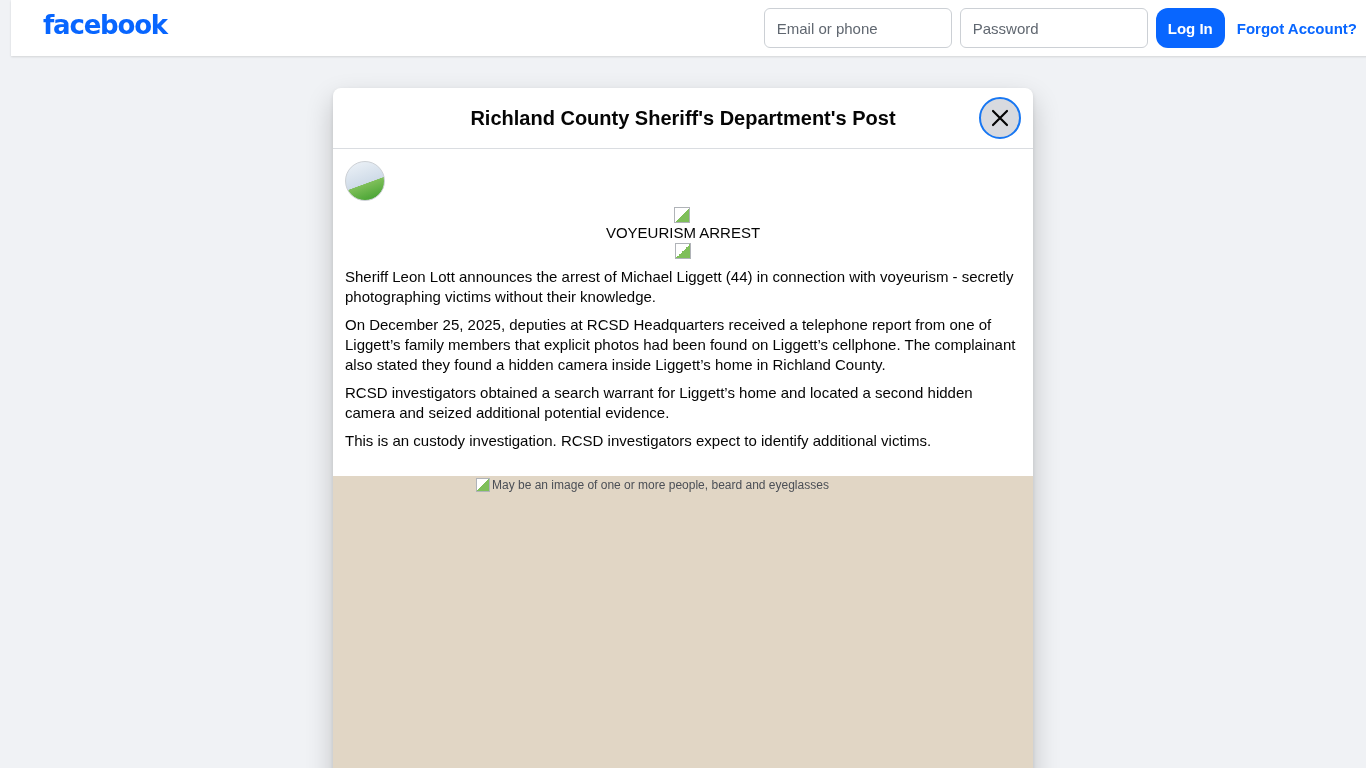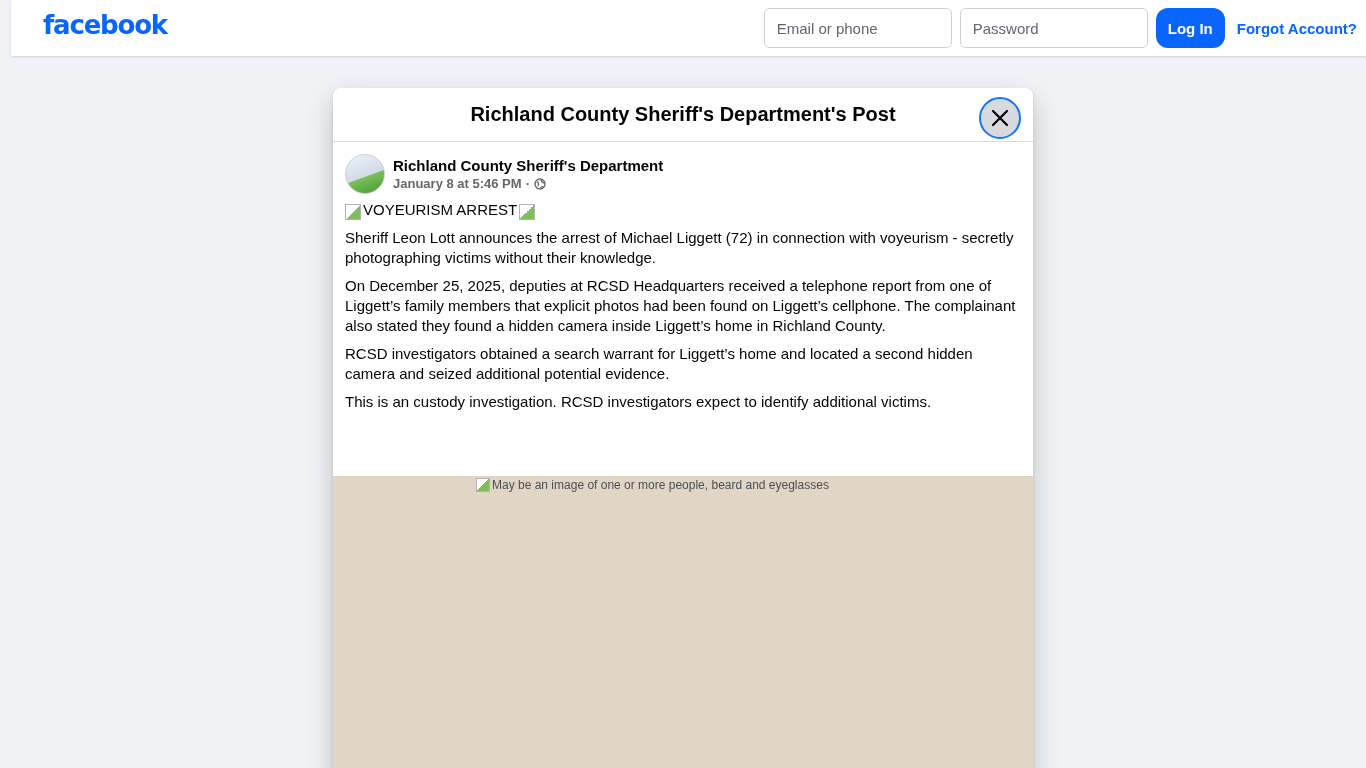--- a/index.html
+++ b/index.html
@@ -6,31 +6,31 @@
   html, body { width: 1366px; height: 768px; overflow: hidden; }
   body { background: #f0f2f5; font-family: "Liberation Sans", sans-serif; color: #050505; position: relative; }
   .topbar { position: absolute; left: 11px; top: 0; width: 1366px; height: 56px; background: #fff; box-shadow: 0 1px 2px rgba(0,0,0,0.12); display: flex; align-items: center; z-index: 2; }
   .logo { position: absolute; left: 32px; top: 10px; font-family: "DejaVu Sans", sans-serif; font-weight: bold; font-size: 26px; color: #0866ff; letter-spacing: -1.2px; }
   .login { position: absolute; right: 20px; top: 8px; display: flex; align-items: center; gap: 0; }
   .field { width: 188px; height: 40px; border: 1px solid #ccd0d5; border-radius: 6px; background: #fff; font-family: "Liberation Sans", sans-serif; font-size: 15px; padding: 1px 12px; color: #606770; margin-right: 8px; outline: none; }
   .field::placeholder { color: #606770; }
   .login-btn { height: 40px; padding: 0 12px; background: #0866ff; color: #fff; border: none; border-radius: 12px; font-weight: bold; font-size: 15px; font-family: "Liberation Sans", sans-serif; margin-right: 12px; cursor: pointer; }
   .forgot { color: #0866ff; font-size: 15px; font-weight: bold; text-decoration: none; }
   .modal { position: absolute; left: 333px; top: 88px; width: 700px; height: 700px; background: #fff; border-radius: 8px 8px 0 0; box-shadow: 0 12px 28px rgba(0,0,0,0.2), 0 2px 4px rgba(0,0,0,0.1); overflow: hidden; }
-  .modal-header { height: 54px; border-bottom: 1px solid #dadde1; display: flex; align-items: center; justify-content: center; position: relative; }
+  .modal-header { height: 61px; border-bottom: 1px solid #dadde1; display: flex; align-items: center; justify-content: center; position: relative; }
   .modal-title { font-size: 20px; font-weight: bold; color: #050505; }
   .close-btn { position: absolute; right: 12px; top: 9px; width: 42px; height: 42px; border-radius: 50%; background: #d8dadf; border: 2px solid #1877f2; display: flex; align-items: center; justify-content: center; cursor: pointer; }
   .close-btn svg { width: 18px; height: 18px; }
   .post { padding: 12px 12px 0 12px; }
   .post-head { display: flex; align-items: center; }
   .avatar { width: 40px; height: 40px; border-radius: 50%; border: 1px solid #ccd0d5; background: linear-gradient(160deg, #eef3f8 0%, #cfdbe8 55%, #7fbf5a 56%, #3a9d2a 100%); margin-right: 8px; position: relative; overflow: hidden; }
   .author { font-size: 15px; font-weight: bold; color: #050505; line-height: 19px; }
   .meta { font-size: 13px; color: #65676b; display: flex; align-items: center; gap: 4px; line-height: 17px; font-weight: bold; }
   .meta .globe { width: 12px; height: 12px; }
-  .headline { margin-top: 6px; font-size: 15px; color: #050505; display: flex; align-items: flex-end; line-height: 20px; }
+  .headline { margin-top: 6px; font-size: 15px; color: #050505; display: flex; align-items: center; line-height: 20px; flex-direction: column; }
   .broken { width: 16px; height: 16px; display: inline-block; border: 1px solid #b0b3b8; background: linear-gradient(135deg, #fff 50%, #7fbf5a 50%); margin-right: 2px; }
   .para { font-size: 15px; line-height: 20px; color: #050505; margin-top: 8px; }
   .image-area { position: absolute; left: 0; top: 388px; width: 700px; height: 320px; background: #e1d6c5; }
   .img-alt { position: absolute; left: 143px; top: 2px; font-size: 12px; color: #4b4f56; display: flex; align-items: center; }
   .img-alt .broken { width: 14px; height: 14px; }
 </style>
 </head>
 <body>
 
 <div class="topbar">
@@ -49,40 +49,29 @@
     <div class="close-btn">
       <svg viewBox="0 0 18 18">
           <path d="M2 2 L16 16 M16 2 L2 16" stroke="#050505" stroke-width="2.2" stroke-linecap="round"></path>
         </svg>
     </div>
   </div>
 
   <div class="post">
     <div class="post-head">
       <div class="avatar"></div>
-      <div>
-        <div class="author">Richland County Sheriff's Department</div>
-        <div class="meta">
-          <span>January 8 at 5:46 PM</span>
-          <span>·</span>
-          <svg class="globe" viewBox="0 0 12 12">
-              <circle cx="6" cy="6" r="5" fill="none" stroke="#65676b" stroke-width="1.4"></circle>
-              <path d="M3 3.5 C4.5 4.5 5 6 4 8 M7 2 C7.5 4 9 5 10.5 5 M6.5 10.5 C7 9 8 8.5 9.5 8.8" stroke="#65676b" stroke-width="1.2" fill="none"></path>
-            </svg>
-        </div>
-      </div>
     </div>
 
     <div class="headline">
       <span class="broken"></span>
       <span>VOYEURISM ARREST</span>
       <span class="broken" style="margin-left:2px"></span>
     </div>
 
-    <p class="para">Sheriff Leon Lott announces the arrest of Michael Liggett (72) in connection with voyeurism - secretly photographing victims without their knowledge.</p>
+    <p class="para">Sheriff Leon Lott announces the arrest of Michael Liggett (44) in connection with voyeurism - secretly photographing victims without their knowledge.</p>
     <p class="para">On December 25, 2025, deputies at RCSD Headquarters received a telephone report from one of Liggett’s family members that explicit photos had been found on Liggett’s cellphone.  The complainant also stated they found a hidden camera inside Liggett’s home in Richland County.</p>
     <p class="para">RCSD investigators obtained a search warrant for Liggett’s home and located a second hidden camera and seized additional potential evidence.</p>
     <p class="para">This is an custody investigation. RCSD investigators expect to identify additional victims.</p>
   </div>
 
   <div class="image-area">
     <div class="img-alt">
       <span class="broken"></span>
       <span>May be an image of one or more people, beard and eyeglasses</span>
     </div>

